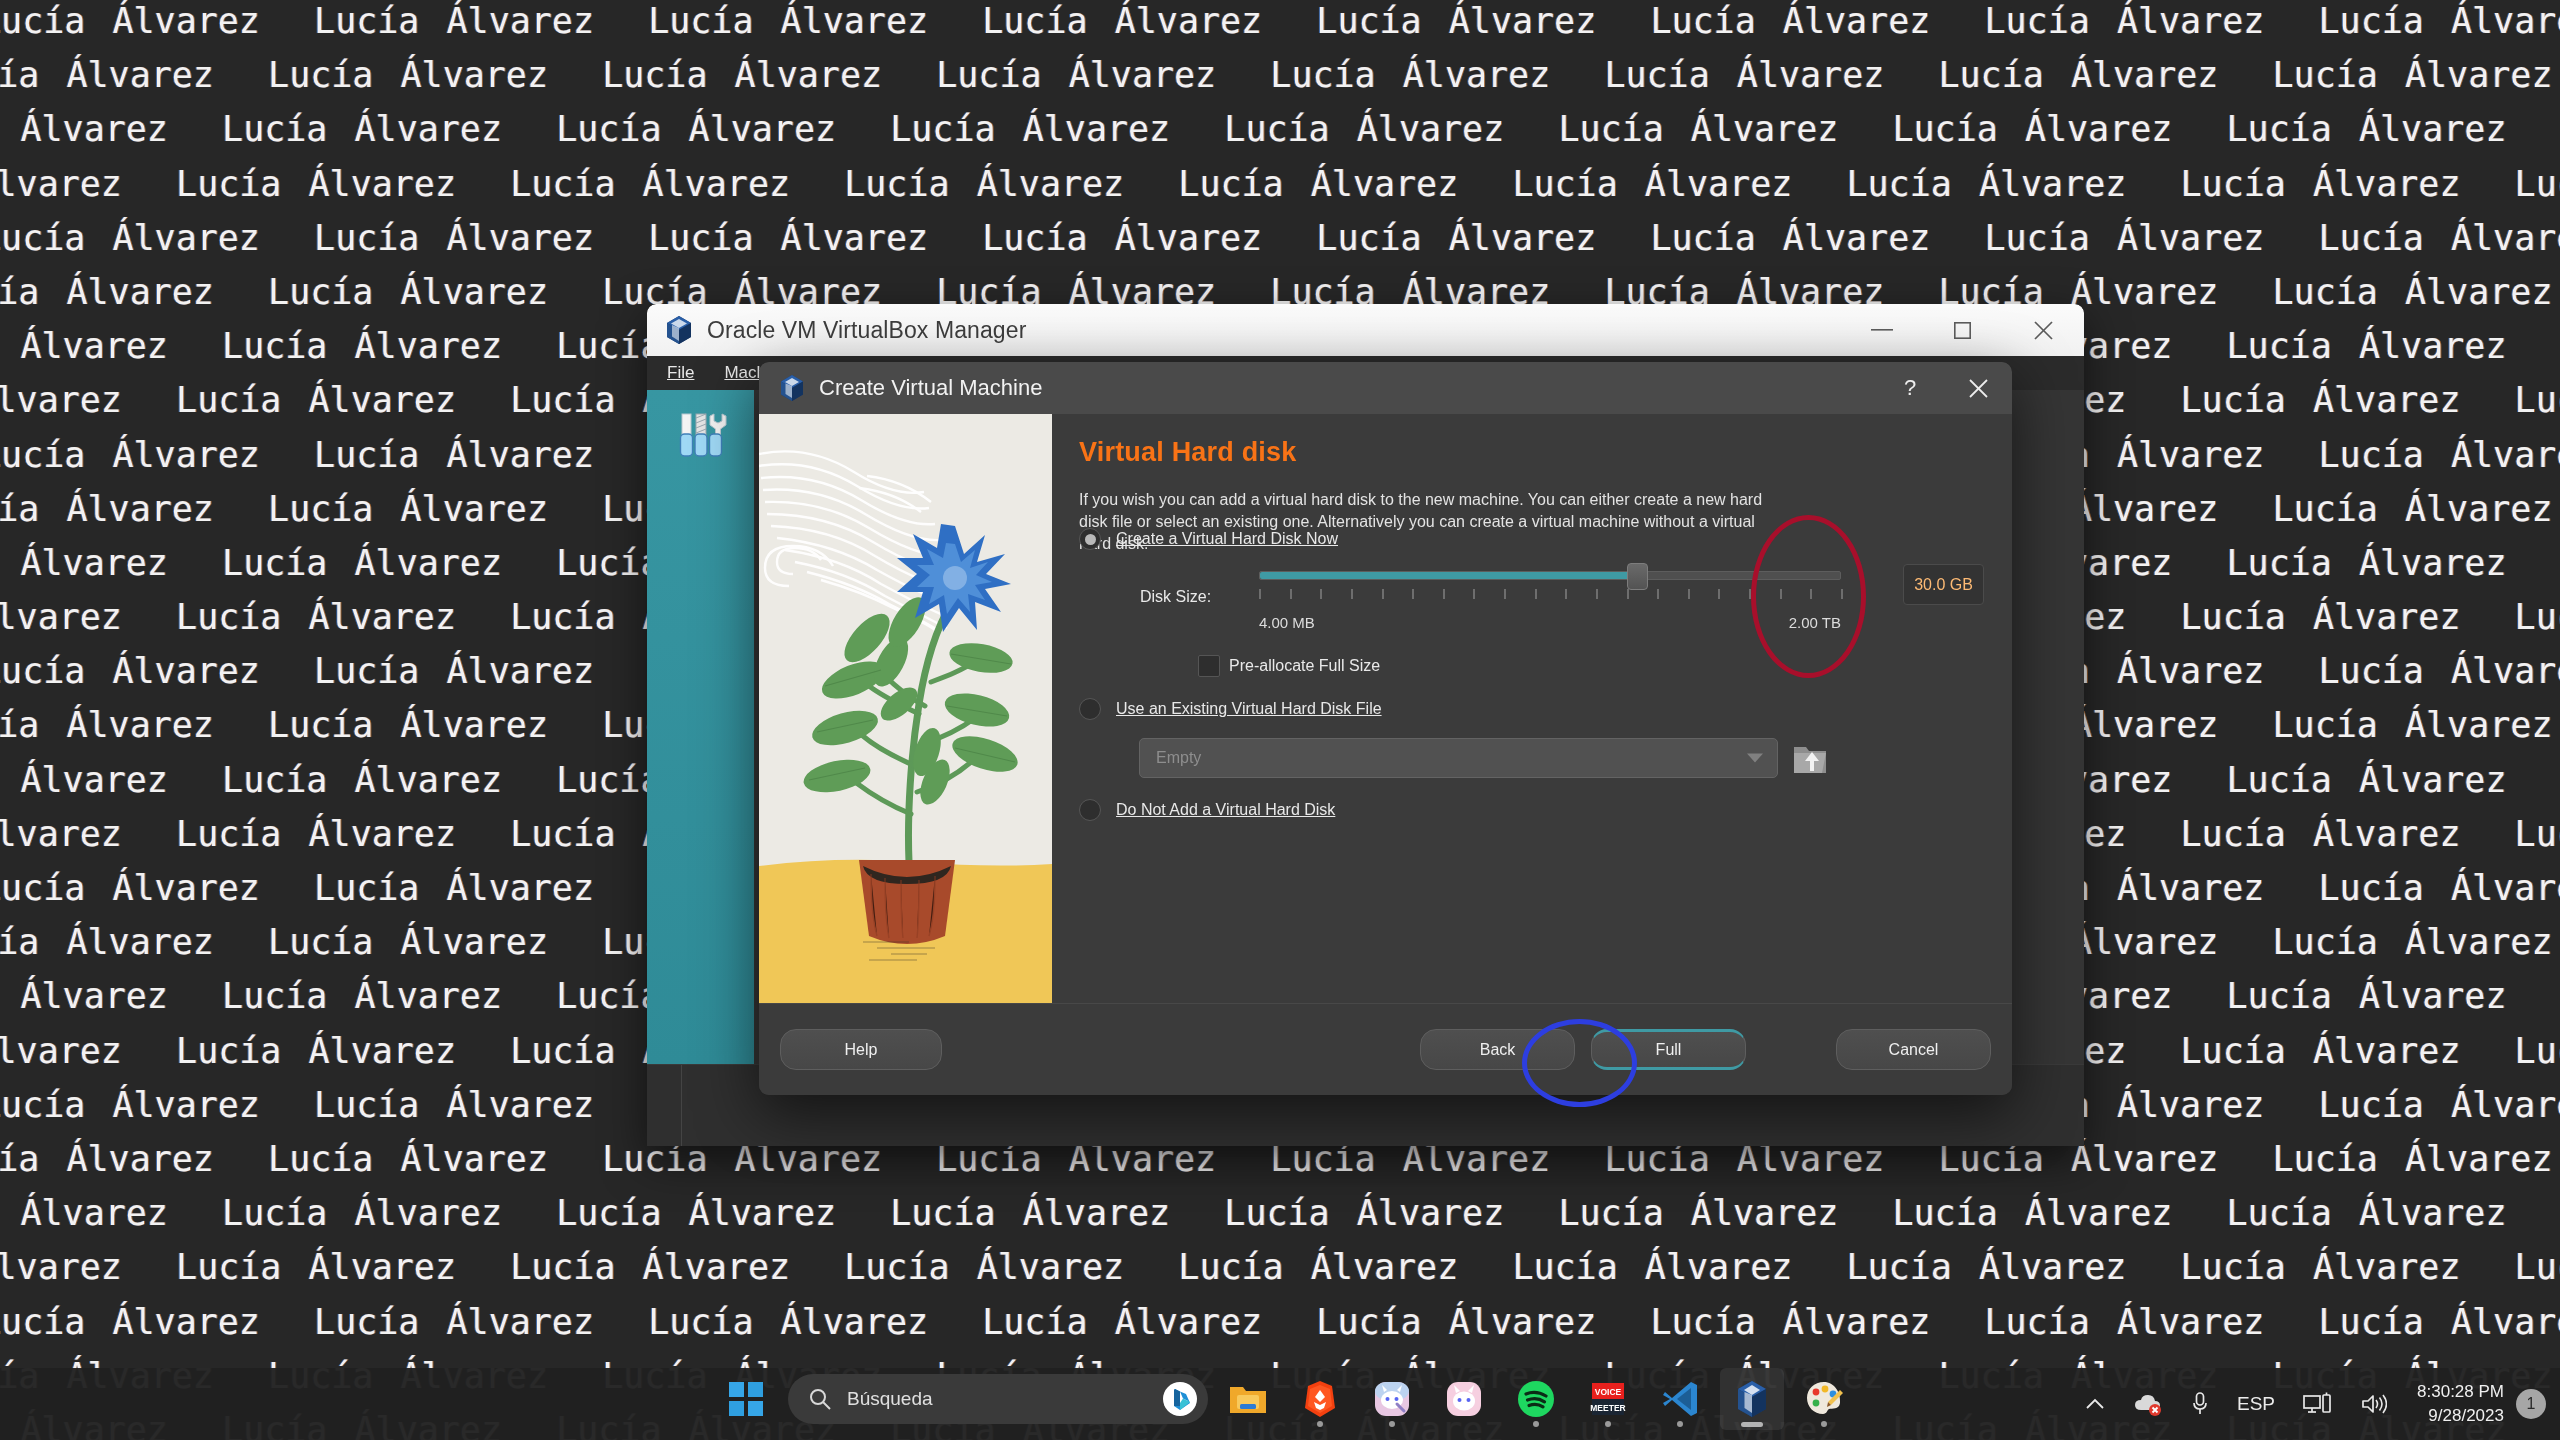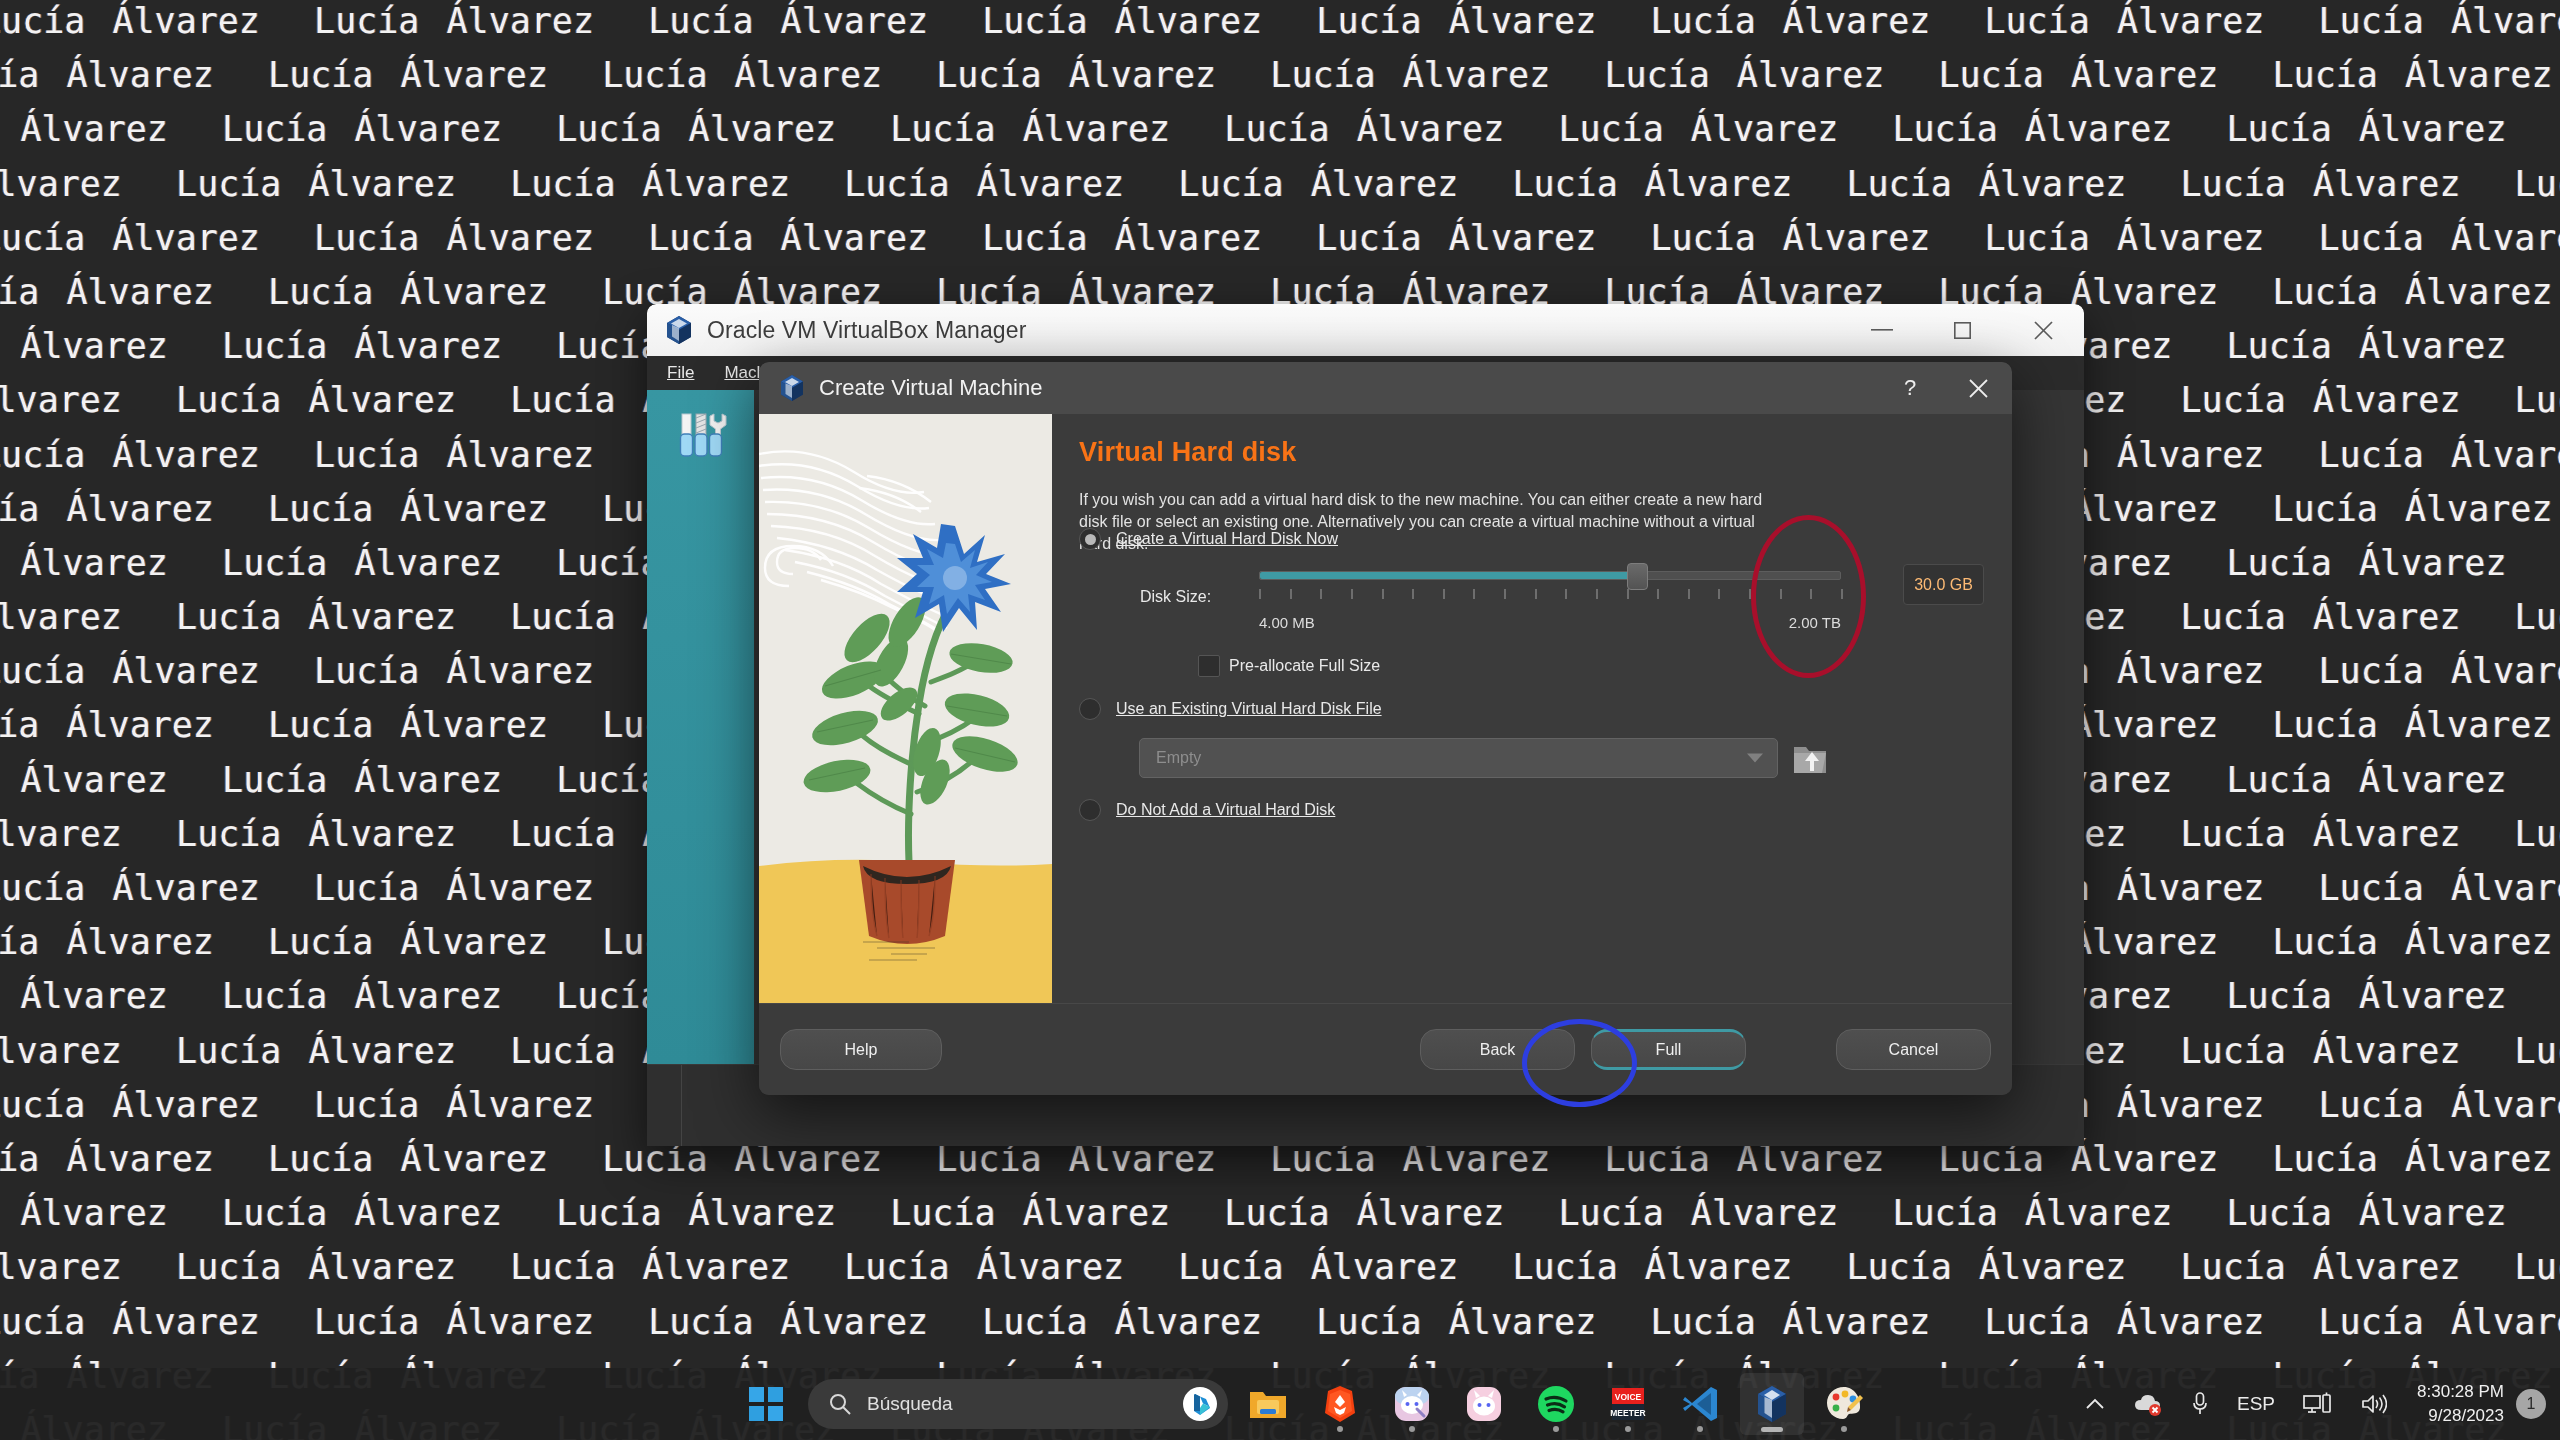--- a/index.html
+++ b/index.html
@@ -298,21 +298,21 @@
     border-radius: 50%;
     pointer-events: none;
   }
 
   
   #taskbar {
     position: absolute; left: 0; bottom: 0;
     width: 2560px; height: 72px;
     background: #1e1e1e;
     background: rgba(32,32,32,0.96);
-    display: flex; align-items: center; padding-left: 20px;
+    display: flex; align-items: flex-start;
   }
   #tb-left { display: flex; align-items: center; margin-left: 718px; gap: 0; }
   #start-btn {
     width: 56px; height: 56px;
     display: flex; align-items: center; justify-content: center;
   }
   #search-box {
     margin-left: 14px;
     width: 420px; height: 50px;
     background: #3a3a3a;

